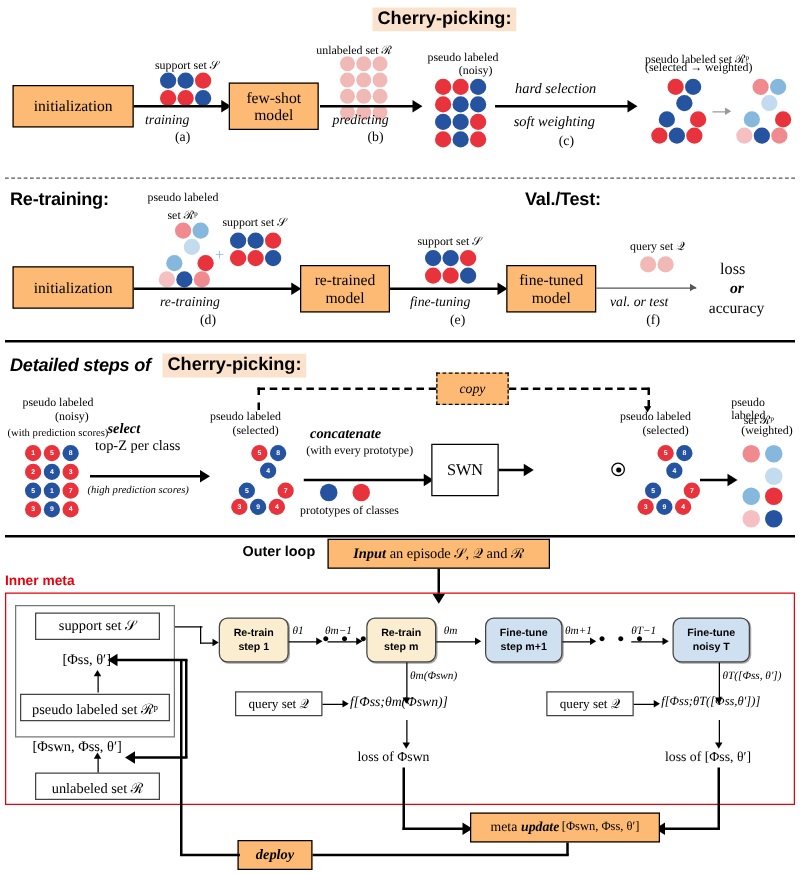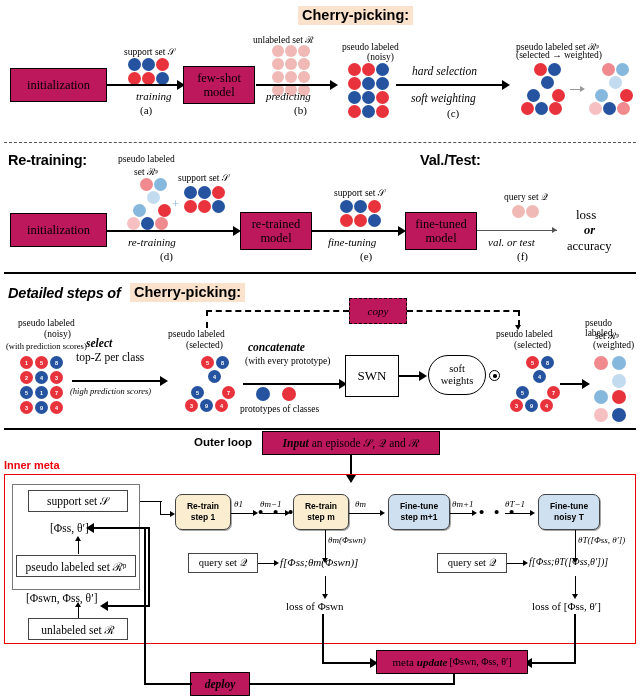--- a/index.html
+++ b/index.html
@@ -33,21 +33,21 @@
   }
   .ital { font-style:italic; }
   .small { font-size:9.5px; }
   .tiny { font-size:8.5px; }
   .cap { font-size:11px; }
   .mid { font-size:11.5px; }
 
   
   .box {
     border:1.6px solid #000;
-    background:#be185d;
+    background:#fdba74;
     display:flex; align-items:center; justify-content:center;
     text-align:center;
     line-height:1.12;
   }
   .box.dashed { border:1.5px dashed #000; }
   .rbox {
     border:1.4px solid #444;
     background:#fff;
     display:flex; align-items:center; justify-content:center;
     text-align:center;
@@ -188,21 +188,21 @@
     <div class="dot" style="left:0px;  top:0px;  width:13px;height:13px;background:#2553a0;"></div>
     <div class="dot" style="left:14px; top:0px;  width:13px;height:13px;background:#2553a0;"></div>
     <div class="dot" style="left:28px; top:0px;  width:13px;height:13px;background:#e8323c;"></div>
     <div class="dot" style="left:0px;  top:14px; width:13px;height:13px;background:#e8323c;"></div>
     <div class="dot" style="left:14px; top:14px; width:13px;height:13px;background:#e8323c;"></div>
     <div class="dot" style="left:28px; top:14px; width:13px;height:13px;background:#2553a0;"></div>
   </div>
 
   <div class="hline" style="left:107px; top:84px; width:72px;"></div>
   <div class="arrowR" style="left:177px; top:80px;"></div>
-  <div class="abs cap ital" style="left:136px; top:90px;">training</div>
+  <div class="abs cap ital" style="left:116px; top:90px;">training</div>
   <div class="abs cap" style="left:140px; top:104px;">(a)</div>
 
   <div class="abs box" style="left:183px; top:66px; width:72px; height:38px; font-size:12.5px; flex-direction:column;text-align:right;">
     <span>few-shot</span>
     <span>model</span>
   </div>
 
   <div class="abs small" style="left:253px; top:33px;">unlabeled set ℛ</div>
   <div class="abs" style="left:272px; top:45px; width:44px; height:58px;">
     <div class="dot" style="left:0px;  top:0px;  width:12px;height:12px;background:#f0b9b5;"></div>
@@ -411,24 +411,20 @@
   <div class="dashline-h" style="left:206px; top:310px; width:143px;"></div>
   <div class="dashline-v" style="left:206px; top:310px; height:18px;"></div>
   <div class="dashline-h" style="left:407px; top:310px; width:112px;"></div>
   <div class="dashline-v" style="left:518px; top:310px; height:16px;"></div>
   <div class="arrowD sm" style="left:515px; top:325px;"></div>
 
   <div class="abs swn" style="left:345px; top:355px; width:54px; height:42px;">SWN</div>
   <div class="hline" style="left:399px; top:375px; width:22px;"></div>
   <div class="arrowR" style="left:419px; top:371px;"></div>
 
-  <div class="abs pill" style="left:428px; top:355px; width:58px; height:40px;">
-    <span>soft</span>
-    <span>weights</span>
-  </div>
   <div class="odot" style="left:489px; top:370px;"></div>
 
   <div class="abs small" style="left:496px; top:329px;">pseudo labeled</div>
   <div class="abs small" style="left:514px; top:340px;">(selected)</div>
   <div class="abs" style="left:508px; top:356px; width:54px; height:56px;">
     <div class="ndot" style="left:18px;top:0px;  width:13px;height:13px;background:#e8323c;">5</div>
     <div class="ndot" style="left:33px;top:0px;  width:13px;height:13px;background:#2553a0;">8</div>
     <div class="ndot" style="left:25px;top:14px; width:13px;height:13px;background:#2553a0;">4</div>
     <div class="ndot" style="left:8px; top:30px; width:13px;height:13px;background:#2553a0;">5</div>
     <div class="ndot" style="left:39px;top:30px; width:13px;height:13px;background:#e8323c;">7</div>

